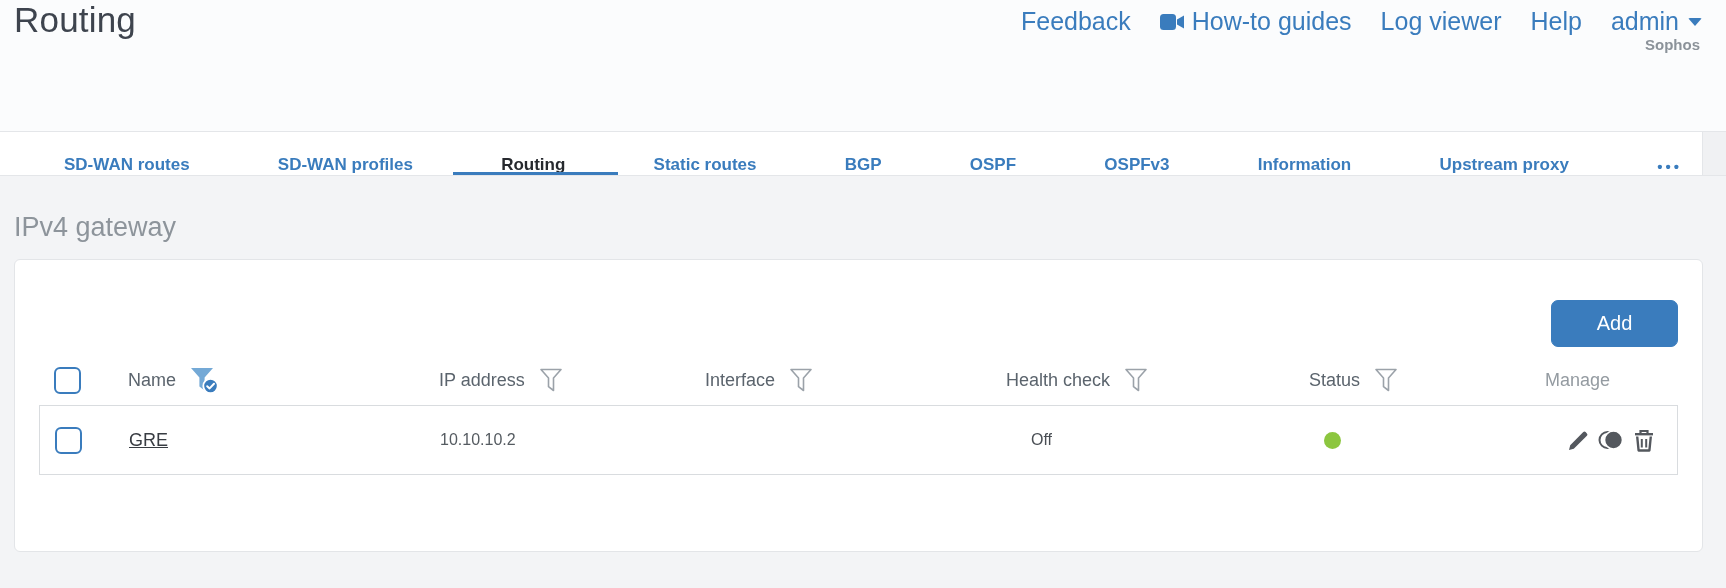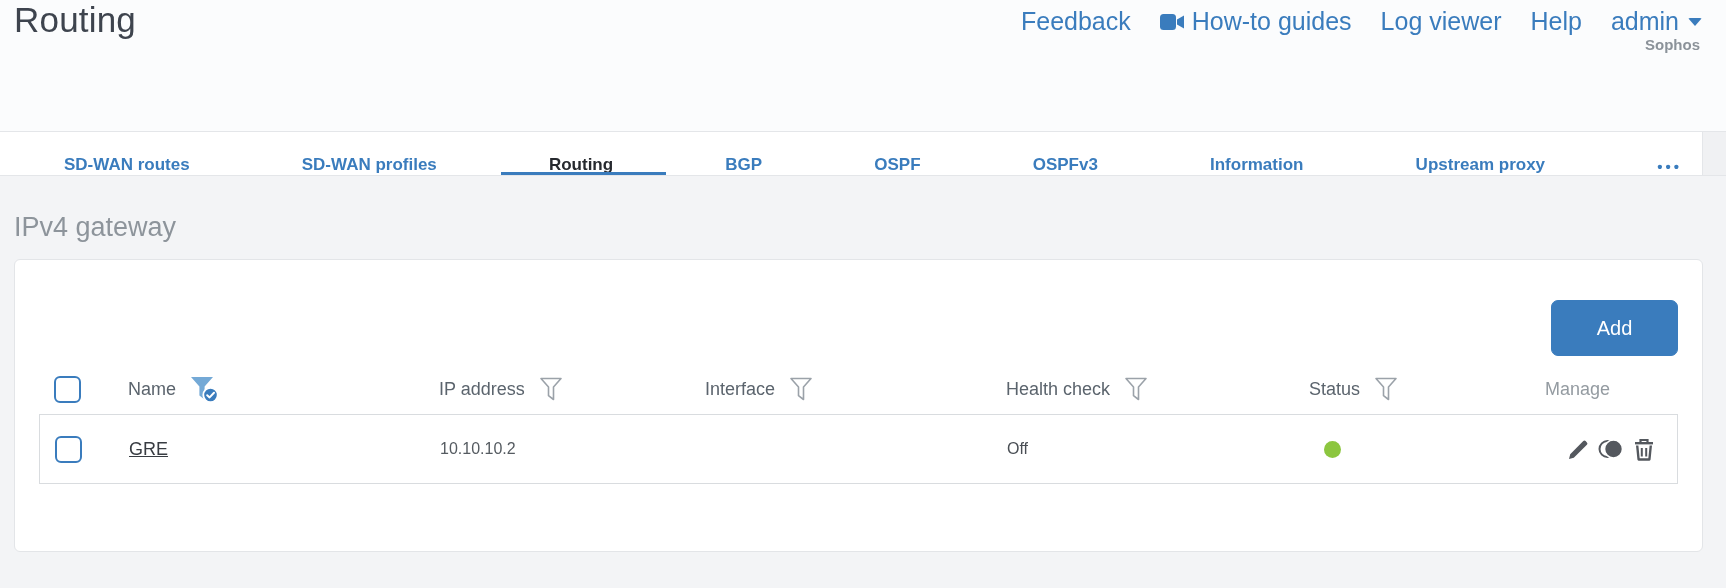--- a/index.html
+++ b/index.html
@@ -38,21 +38,21 @@
 
   
   .section-heading { margin:36px 0 16px 14px; font-size:27px; font-weight:400;
     color:#8d949b; }
   .card { width:1689px; margin:13px 0 0 14px; height:293px;
     background:#ffffff; border:1px solid #e3e5e8; border-radius:6px;
     position:relative; }
 
   .btn-row { display:flex; justify-content:flex-end; gap:8px;
     padding:40px 24px 0 0; }
-  .btn { height:56px; border-radius:7px; font-size:20px;
+  .btn { height:47px; border-radius:7px; font-size:20px;
     font-family:"Liberation Sans", sans-serif; cursor:pointer;
     display:flex; align-items:center; justify-content:center; }
   .btn-primary { width:127px; background:#3a7cbd; color:#ffffff;
     border:1px solid #3a7cbd; }
   .btn-secondary { width:142px; background:#ffffff; color:#2f3338;
     border:1px solid #d3d6da; }
 
   .grid-cols { display:grid;
     grid-template-columns:74px 311px 266px 301px 303px 236px 1fr;
     align-items:center; }
@@ -61,21 +61,21 @@
     color:#5b646d; }
   .th-label { white-space:nowrap; }
   .th-manage { color:#949ba1; }
   .rows-box { margin:0 24px; border:1px solid #d9dcdf; background:#fff; }
   .trow { padding-left:15px; height:68px; }
   .checkbox { width:27px; height:27px; border:2px solid #3a7cbd;
     border-radius:6px; background:#ffffff; cursor:pointer; }
   .cell-text { font-size:16px; color:#555b61; }
   .name-link { font-size:18px; color:#383c42; text-decoration:underline;
     cursor:pointer; }
-  .health-text { color:#494e54; }
+  .health-text { color:#494e54;margin-left:24px; }
   .status-dot { width:17px; height:17px; border-radius:50%;
     margin-left:14px; }
   .manage-cell { display:flex; align-items:center; gap:9px;
     padding-left:22px; }
   .icon-btn { cursor:pointer; display:flex; align-items:center; }
   svg { display:block; }
 </style>
 </head>
 <body>
 
@@ -109,20 +109,21 @@
     </div>
     <div class="brand">Sophos</div>
   </div>
 
   <div class="tabbar-wrap">
     <div class="tabbar">
       <div class="tabs">
         <span class="tab">SD-WAN routes</span>
         <span class="tab">SD-WAN profiles</span>
         <span class="tab active">Routing</span>
+        <span class="tab">Static routes</span>
         <span class="tab">BGP</span>
         <span class="tab">OSPF</span>
         <span class="tab">OSPFv3</span>
         <span class="tab">Information</span>
         <span class="tab">Upstream proxy</span>
         <span class="tab tab-more">•••</span>
       </div>
     </div>
   </div>
 

